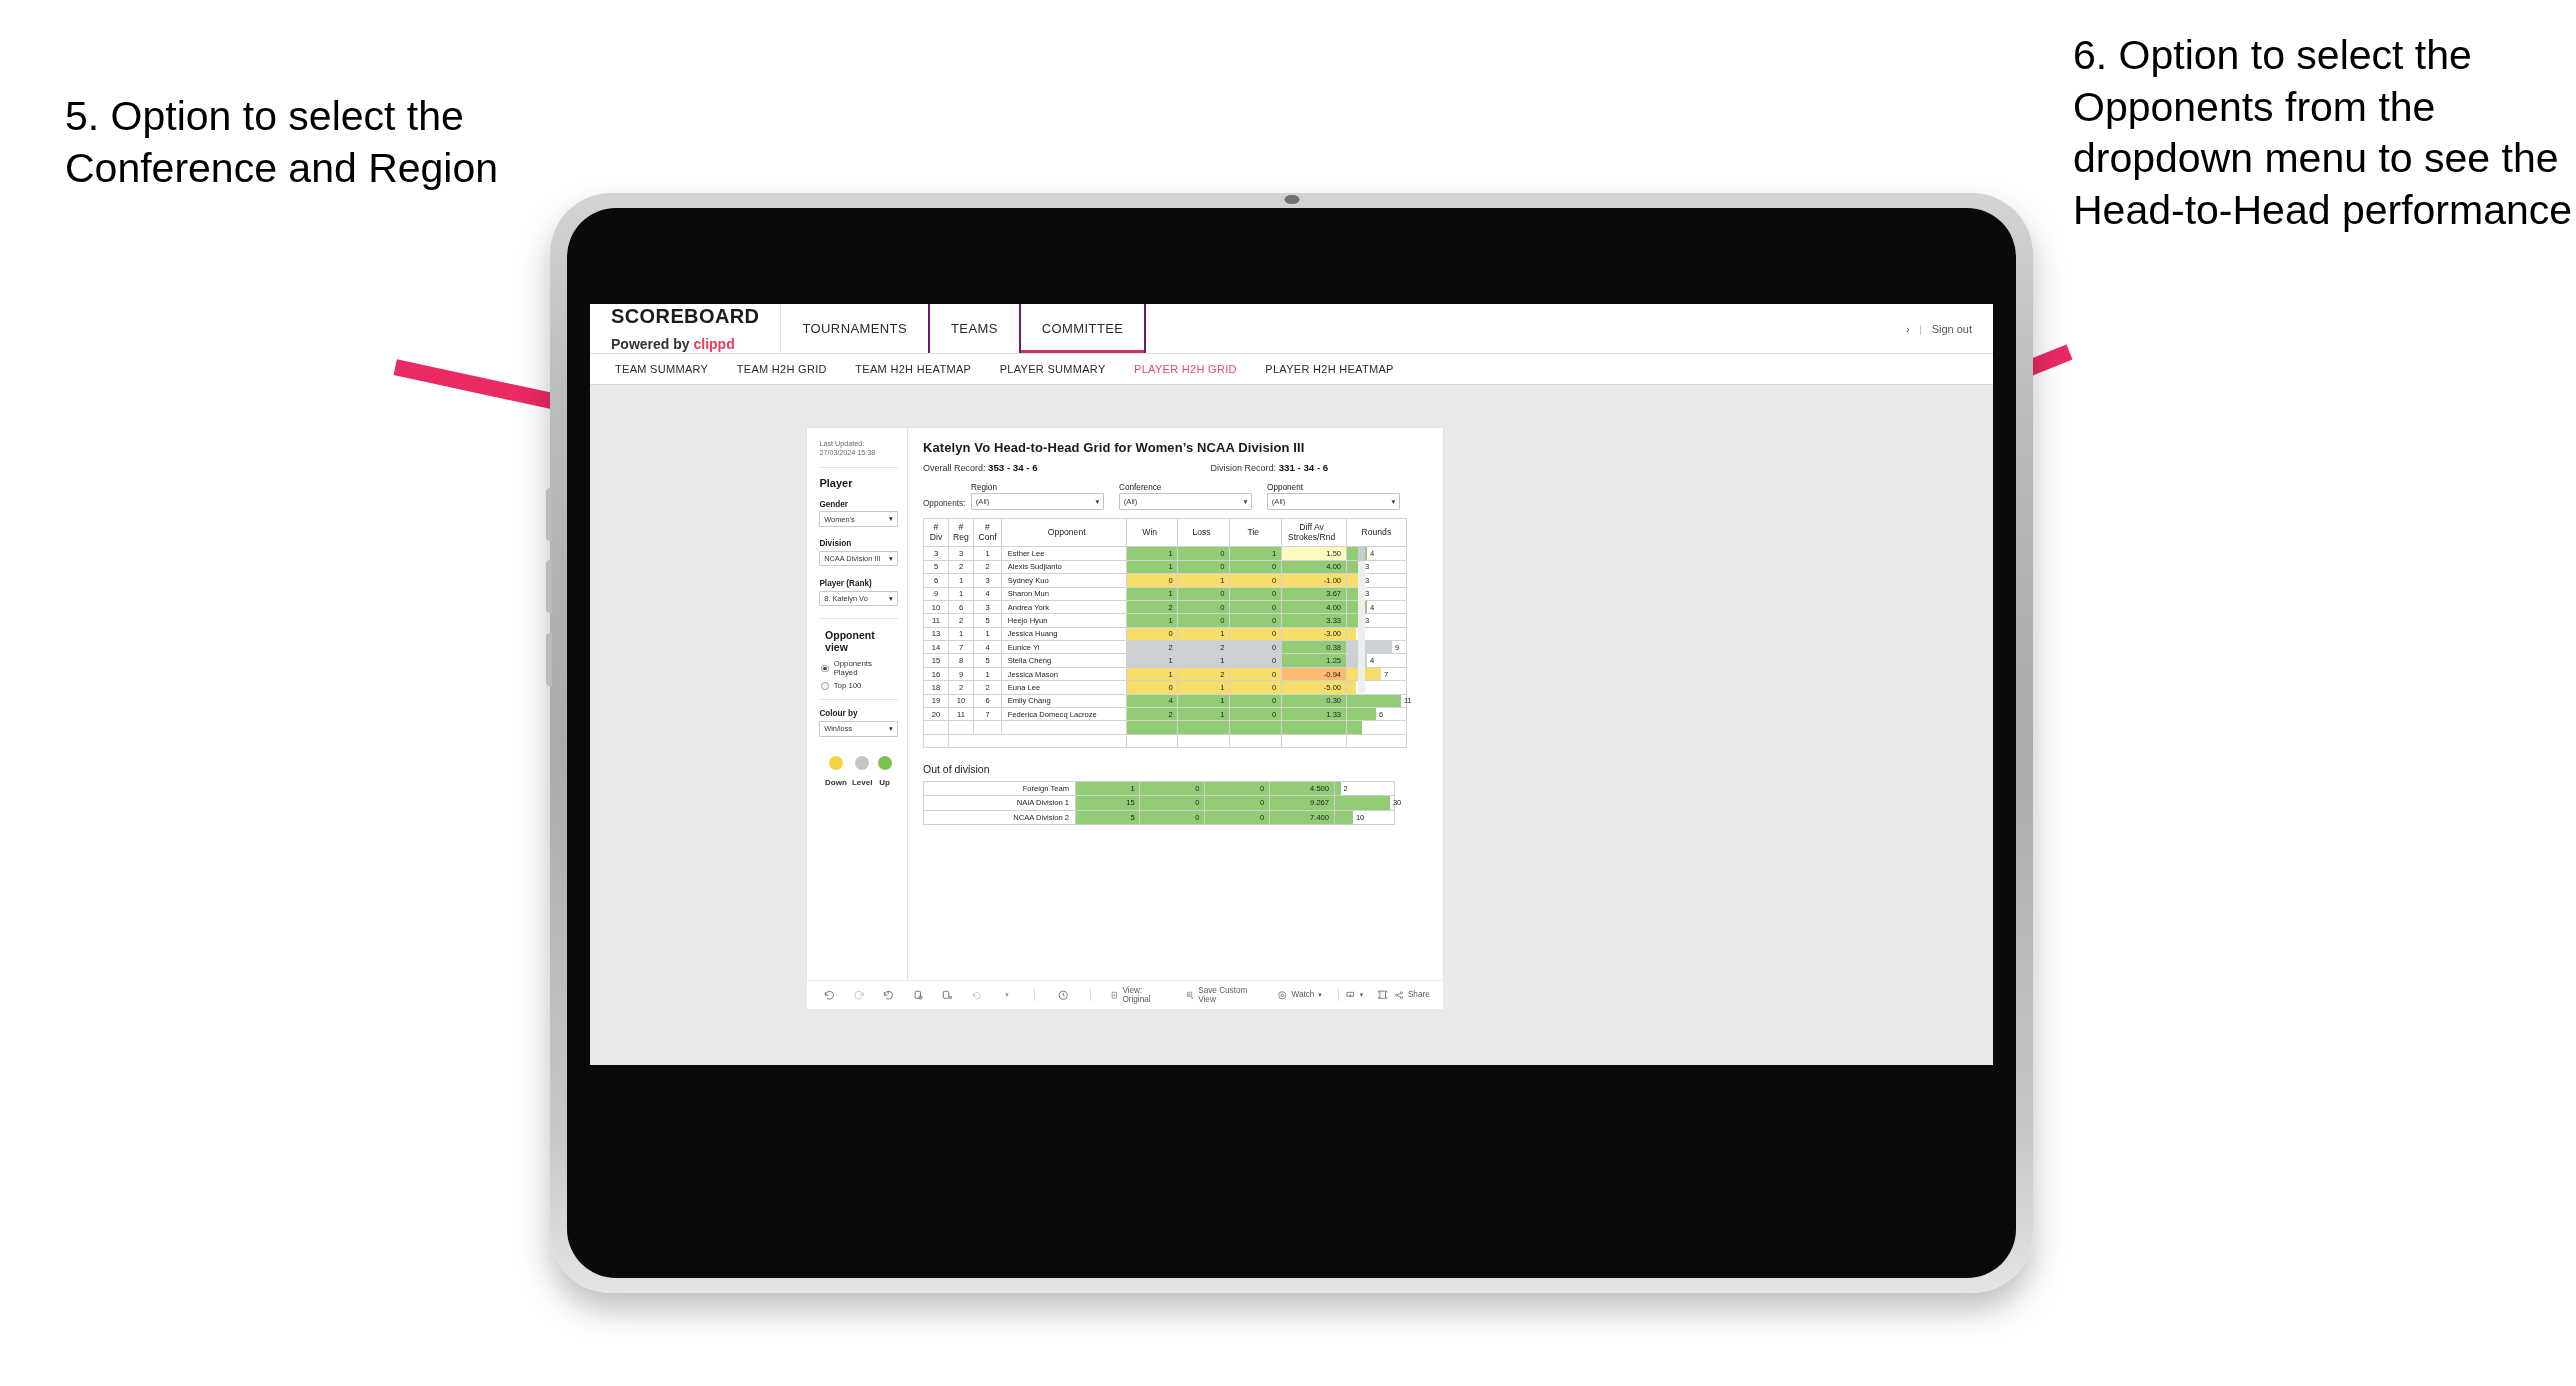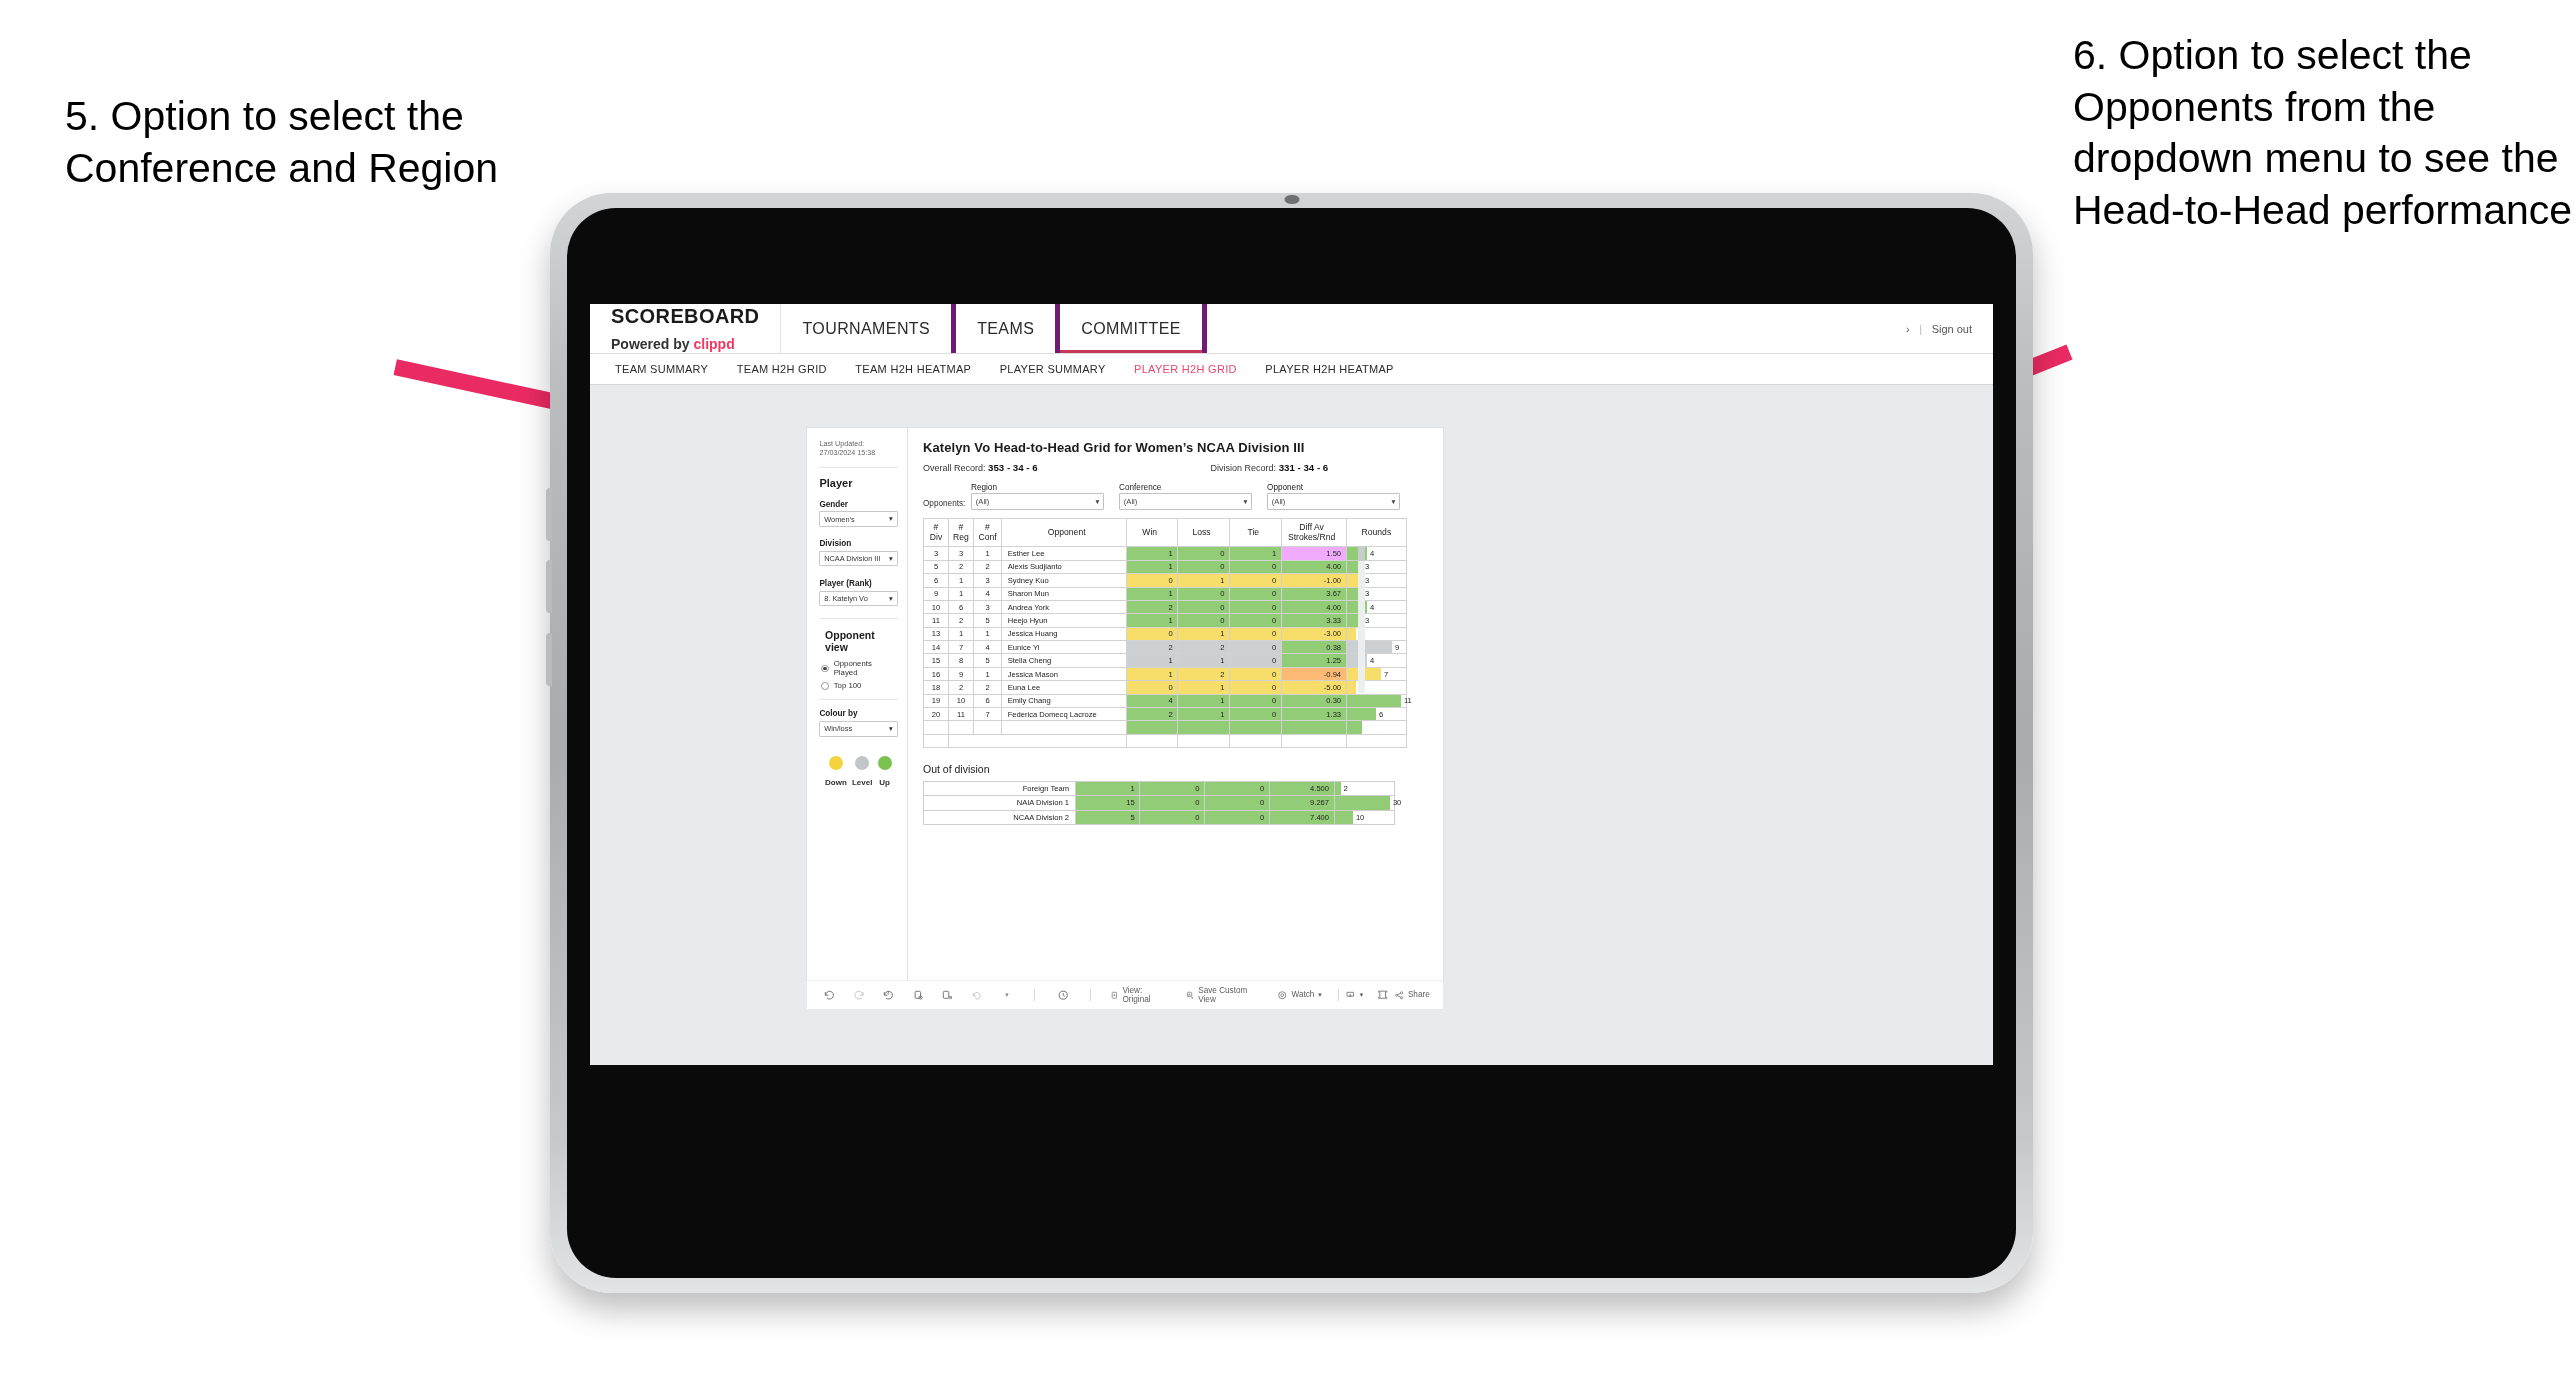--- a/index.html
+++ b/index.html
@@ -44,22 +44,22 @@
     border-bottom:1px solid #ddd;position:relative;
   }
   .brand{padding:5.7px 21px 3.8px 21px;display:flex;flex-direction:column;justify-content:center;
          border-right:1px solid #e6e6e6;}
   .brand-title{font-family:"Liberation Sans",sans-serif;font-weight:bold;font-size:20px;
                letter-spacing:0.4px;color:#1b1b1b;line-height:1;}
   .brand-sub{font-size:14px;color:#333;margin-top:10px;font-weight:bold;}
   .brand-sub b{color:#ee3a62;}
   .nav-top{display:flex;align-items:stretch;}
   .nav-top-item{
-    display:flex;align-items:center;padding:0 21px;font-size:16px;color:#2b2b2b;
-    border-right:5px solid #701a75;letter-spacing:0.4px;
+    display:flex;align-items:center;padding:0 21px;font-size:13px;color:#2b2b2b;
+    border-right:2px solid #701a75;letter-spacing:0.4px;
   }
   .nav-top-item.active{box-shadow:inset 0 -2.9px 0 #c8375a;}
   .header-right{margin-left:auto;display:flex;align-items:center;padding-right:21px;
                 font-size:11px;color:#555;gap:9.5px;}
   .hr-sep{color:#bbb;}
 
   
   .subnav{
     height:30px;background:#fff;display:flex;align-items:center;gap:28.5px;
     padding:0 25px;border-bottom:1px solid #d7d7d7;
@@ -332,21 +332,21 @@
               </thead>
               <tbody id="grid-body">
                   <tr>
                     <td class="c-div">3</td>
                     <td class="c-reg">3</td>
                     <td class="c-conf">1</td>
                     <td class="c-opp">Esther Lee</td>
                     <td class="c-num sep-col" style="background:#92cc76">1</td>
                     <td class="c-num" style="background:#92cc76">0</td>
                     <td class="c-num" style="background:#92cc76">1</td>
-                    <td class="c-diff" style="background:#f0abfc">1.50</td>
+                    <td class="c-diff" style="background:#fef9c3">1.50</td>
                     <td class="c-rnd">
                       <div class="rnd-bar" style="width:20px;background:#92cc76"></div>
                       <div class="rnd-val" style="left:23px">4</div>
                     </td>
                   </tr>
                   <tr>
                     <td class="c-div">5</td>
                     <td class="c-reg">2</td>
                     <td class="c-conf">2</td>
                     <td class="c-opp">Alexis Sudjianto</td>

